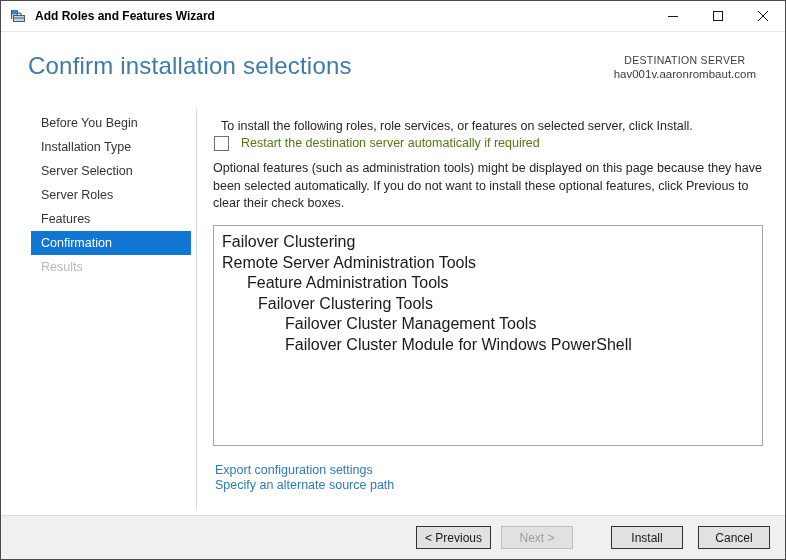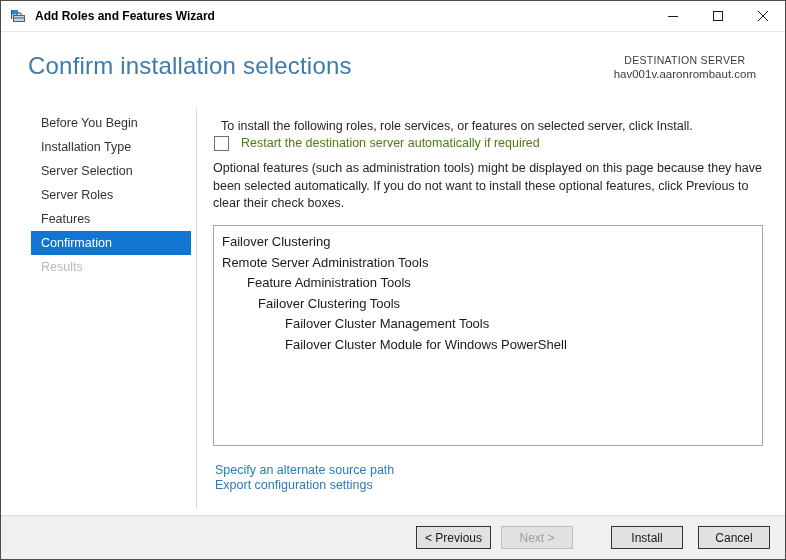--- a/index.html
+++ b/index.html
@@ -27,21 +27,21 @@
   .nav-item.selected{background:var(--nav-selected-bg,#1176d3);color:var(--nav-selected-text,#ffffff);}
   .nav-item.disabled{color:#b9b9b9;cursor:default;}
   .vsep{position:absolute;left:195px;top:108px;width:1px;height:400px;background:#d9d9d9;}
 
   
   .intro{position:absolute;left:212px;top:110px;margin:8px;font-size:12.5px;color:#262626;white-space:nowrap;}
   .checkbox-row{position:absolute;left:213px;top:135px;display:flex;align-items:flex-start;font-size:12.5px;color:#4d7c0f;cursor:pointer;}
   .checkbox{width:13px;height:13px;border:1px solid #707070;background:#ffffff;margin-right:12px;flex:0 0 auto;}
   .note{position:absolute;left:212px;top:159px;width:562px;margin:0;font-size:12.5px;line-height:17.5px;color:#262626;}
   .listbox{position:absolute;left:212px;top:224px;width:550px;height:221px;box-sizing:border-box;border:1px solid #a6a6a6;background:#ffffff;padding-top:6px;overflow:hidden;}
-  .feature-item{font-size:13px;line-height:20.5px;color:#1a1a1a;white-space:nowrap;}
+  .feature-item{font-size:16px;line-height:20.5px;color:#1a1a1a;white-space:nowrap;}
   .indent-0{padding-left:8px;}
   .indent-1{padding-left:33px;}
   .indent-2{padding-left:44px;}
   .indent-3{padding-left:71px;}
   .links{position:absolute;left:214px;top:462px;display:flex;flex-direction:column;}
   .link{font-size:12.5px;line-height:14.5px;color:var(--link,#2b7bb9);text-decoration:none;cursor:pointer;}
 
   
   .footer{position:absolute;left:0;right:0;bottom:0;height:44px;box-sizing:border-box;background:var(--footer-bg,#f0f0f0);border-top:1px solid #dcdcdc;display:flex;align-items:center;justify-content:flex-end;padding-right:15px;}
   .btn{height:23px;min-width:72px;margin-left:10px;box-sizing:border-box;background:var(--button-bg,#e1e1e1);border:1px solid var(--button-border,#333333);font-family:inherit;font-size:12px;color:#1a1a1a;padding:0 8px;cursor:pointer;}
@@ -114,22 +114,22 @@
   <div class="listbox">
     <div class="feature-item indent-0">Failover Clustering</div>
       <div class="feature-item indent-0">Remote Server Administration Tools</div>
       <div class="feature-item indent-1">Feature Administration Tools</div>
       <div class="feature-item indent-2">Failover Clustering Tools</div>
       <div class="feature-item indent-3">Failover Cluster Management Tools</div>
       <div class="feature-item indent-3">Failover Cluster Module for Windows PowerShell</div>
   </div>
 
   <div class="links">
-    <a class="link specify-alternate-source-path">Specify an alternate source path</a>
-      <a class="link export-configuration-settings">Export configuration settings</a>
+    <a class="link export-configuration-settings">Export configuration settings</a>
+      <a class="link specify-alternate-source-path">Specify an alternate source path</a>
   </div>
 
   <footer class="footer">
     <button class="btn previous">&lt; Previous</button>
       <button class="btn next disabled" disabled="">Next &gt;</button>
       <button class="btn install">Install</button>
       <button class="btn cancel">Cancel</button>
   </footer>
 
 </div>

